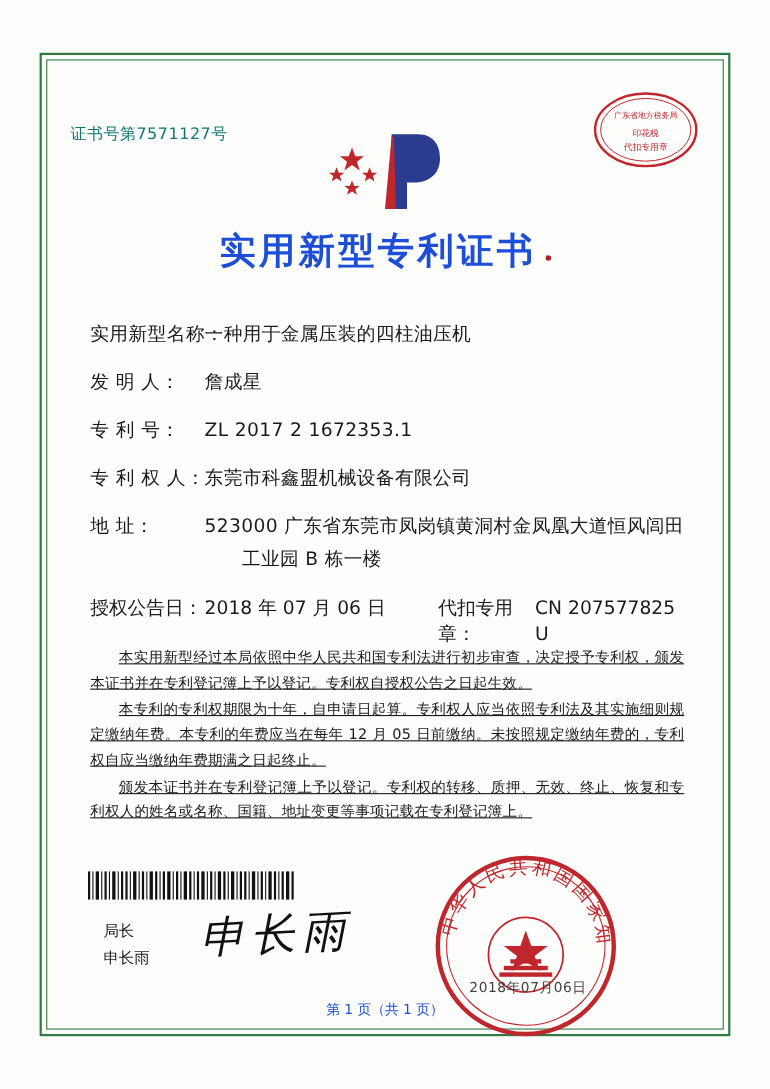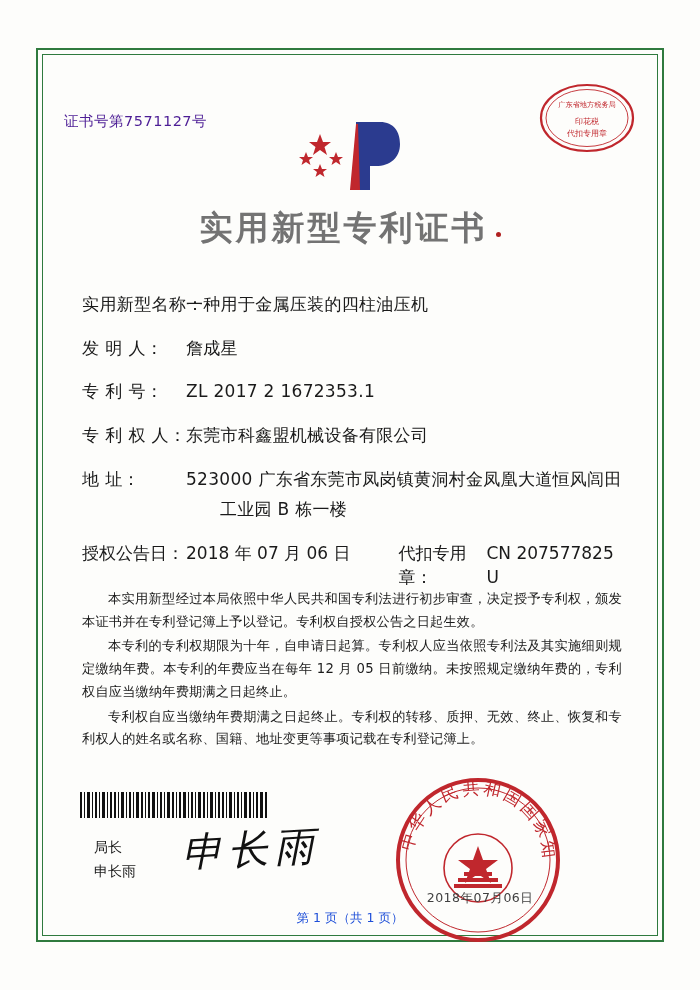--- a/index.html
+++ b/index.html
@@ -41,21 +41,21 @@
     position: absolute;
     left: 42px; top: 54px;
     width: 616px; height: 882px;
   }
   
   .cert-no {
     position: absolute;
     left: 22px; top: 58px;
     font-size: 14.5px;
     letter-spacing: 0.5px;
-    color: #4c1d95;
+    color: #0f766e;
   }
   
   .top-seal {
     position: absolute;
     right: 22px; top: 28px;
     width: 98px; height: 72px;
   }
   
   .logo {
     position: absolute;
@@ -67,21 +67,21 @@
   
   .title {
     position: absolute;
     left: 0; right: 0;
     top: 152px;
     text-align: center;
     font-family: "DejaVu Serif", "Liberation Serif", serif;
     font-weight: bold;
     font-size: 33px;
     letter-spacing: 3px;
-    color: #737373;
+    color: #1d4ed8;
   }
   .title-dot {
     display: inline-block;
     width: 5px; height: 5px;
     background: #b02020;
     border-radius: 50%;
     vertical-align: 2px;
     margin-left: 8px;
   }
   
@@ -134,20 +134,21 @@
     top: 534px;
     width: 540px;
     font-size: 13.2px;
     line-height: 1.72;
     text-align: justify;
     letter-spacing: 0.2px;
   }
   .paras p {
     margin: 0 0 2px 0;
     text-indent: 26px;
+    text-decoration: underline;
   }
   
   .barcode {
     position: absolute;
     left: 38px;
     top: 738px;
     width: 190px;
     height: 26px;
   }
   
@@ -272,21 +273,21 @@
         <div class="col right">
           <div class="lab">代扣专用章：</div>
           <div>CN 207577825 U</div>
         </div>
       </div>
     </div>
 
     <div class="paras">
       <p>本实用新型经过本局依照中华人民共和国专利法进行初步审查，决定授予专利权，颁发本证书并在专利登记簿上予以登记。专利权自授权公告之日起生效。</p>
       <p>本专利的专利权期限为十年，自申请日起算。专利权人应当依照专利法及其实施细则规定缴纳年费。本专利的年费应当在每年 12 月 05 日前缴纳。未按照规定缴纳年费的，专利权自应当缴纳年费期满之日起终止。</p>
-      <p>专利权自应当缴纳年费期满之日起终止。专利权的转移、质押、无效、终止、恢复和专利权人的姓名或名称、国籍、地址变更等事项记载在专利登记簿上。</p>
+      <p>颁发本证书并在专利登记簿上予以登记。专利权的转移、质押、无效、终止、恢复和专利权人的姓名或名称、国籍、地址变更等事项记载在专利登记簿上。</p>
     </div>
 
     <div class="barcode">
       <svg viewBox="0 0 190 26" width="190" height="26" preserveAspectRatio="none">
         <g fill="#111">
           <rect x="0" y="0" width="2" height="26"></rect>
             <rect x="4" y="0" width="1" height="26"></rect>
           <rect x="7" y="0" width="3" height="26"></rect>
             <rect x="12" y="0" width="1" height="26"></rect>
           <rect x="15" y="0" width="2" height="26"></rect>

